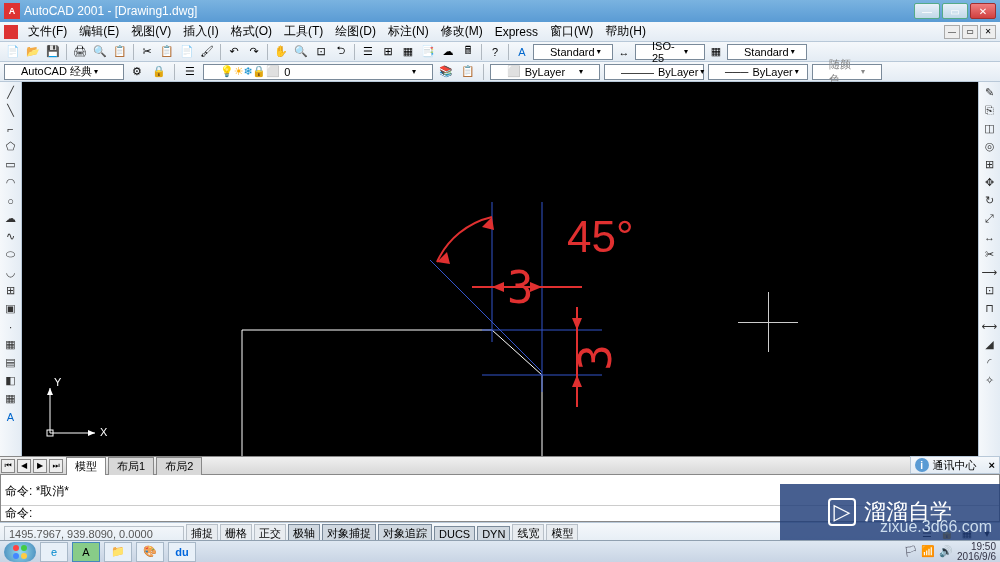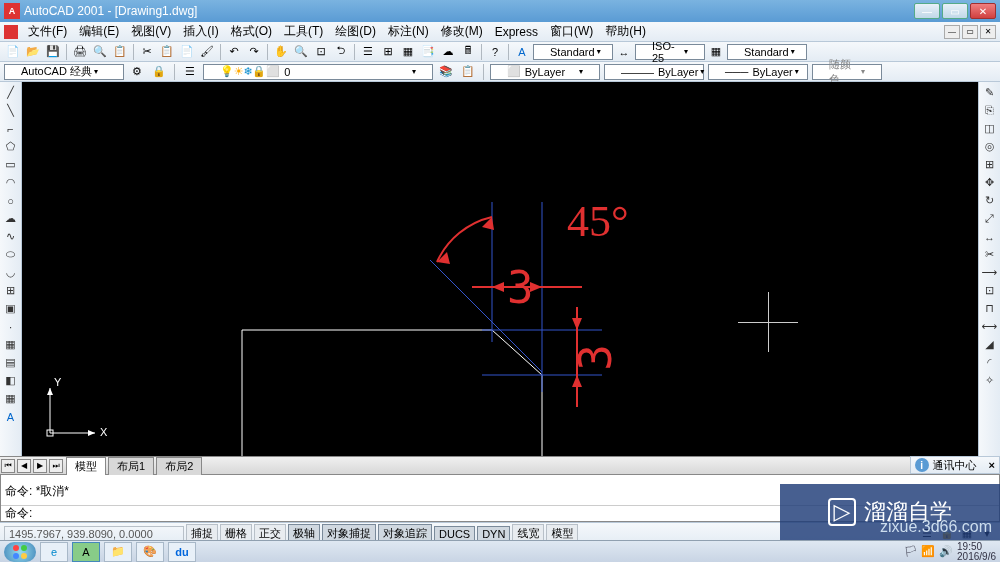--- a/index.html
+++ b/index.html
@@ -57,21 +57,21 @@
 
 .watermark { position: absolute; right: 0; bottom: 22px; width: 220px; height: 56px; background: rgba(30,60,120,0.82); display: flex; align-items: center; justify-content: center; color: #fff; font-size: 22px; gap: 8px; }
 .watermark .play { width: 28px; height: 28px; border: 2px solid #fff; border-radius: 4px; display: flex; align-items: center; justify-content: center; }
 .watermark .url { position: absolute; bottom: 4px; right: 8px; font-size: 16px; color: #cde; }
 
 .taskbar { position: absolute; left: 0; bottom: 0; width: 100%; height: 22px; background: linear-gradient(#dfe8f2,#c8d4e4); border-top: 1px solid #90a0b0; display: flex; align-items: center; padding: 0 4px; gap: 4px; }
 .taskbar .start { width: 32px; height: 20px; background: radial-gradient(circle,#9de,#48b); border-radius: 10px; display: flex; align-items: center; justify-content: center; }
 .taskbar .tbicon { width: 28px; height: 20px; border: 1px solid #a8b8c8; background: #e8f0f8; display: flex; align-items: center; justify-content: center; font-size: 11px; }
 .taskbar .tbicon.active { background: #fff; border-color: #48b; }
 .taskbar .tray { margin-left: auto; display: flex; align-items: center; gap: 4px; color: #334; }
-.taskbar .clock { line-height: 10px; font-size: 10px; }
+.taskbar .clock { text-align: right; line-height: 10px; font-size: 10px; }
 
 .cursor-cross { position: absolute; pointer-events: none; }
 .cursor-cross::before, .cursor-cross::after { content: ''; position: absolute; background: #ccc; }
 .cursor-cross::before { width: 60px; height: 1px; left: -30px; top: 0; }
 .cursor-cross::after { width: 1px; height: 60px; top: -30px; left: 0; }
 </style>
 </head>
 <body>
 
 <div class="titlebar">
@@ -234,21 +234,21 @@
       <polygon points="470,135 460,145 472,148" fill="#e03030"></polygon>
 
       <line x1="450" y1="205" x2="560" y2="205" stroke="#e03030" stroke-width="2"></line>
       <polygon points="470,205 482,200 482,210" fill="#e03030"></polygon>
       <polygon points="520,205 508,200 508,210" fill="#e03030"></polygon>
 
       <line x1="555" y1="225" x2="555" y2="325" stroke="#e03030" stroke-width="2"></line>
       <polygon points="555,248 550,236 560,236" fill="#e03030"></polygon>
       <polygon points="555,293 550,305 560,305" fill="#e03030"></polygon>
     </svg>
-    <div style="position:absolute;left:545px;top:114px;color:#e03030;font-size:44px;font-family:Liberation Serif, serif">45°</div>
+    <div style="position:absolute;left:545px;top:130px;color:#e03030;font-size:44px;font-family:Liberation Sans, sans-serif">45°</div>
     <div style="position:absolute;left:485px;top:180px;color:#e03030;font-size:44px;font-family:monospace">3</div>
     <div style="position:absolute;left:560px;top:250px;color:#e03030;font-size:44px;font-family:monospace;transform:rotate(-90deg)">3</div>
 
     <div class="cursor-cross" style="left:746px;top:240px"></div>
 
     <div class="ucs-icon">
       <svg width="70" height="70">
         <line x1="10" y1="55" x2="55" y2="55" stroke="#fff" stroke-width="1"></line>
         <polygon points="55,55 48,52 48,58" fill="#fff"></polygon>
         <line x1="10" y1="55" x2="10" y2="10" stroke="#fff" stroke-width="1"></line>

